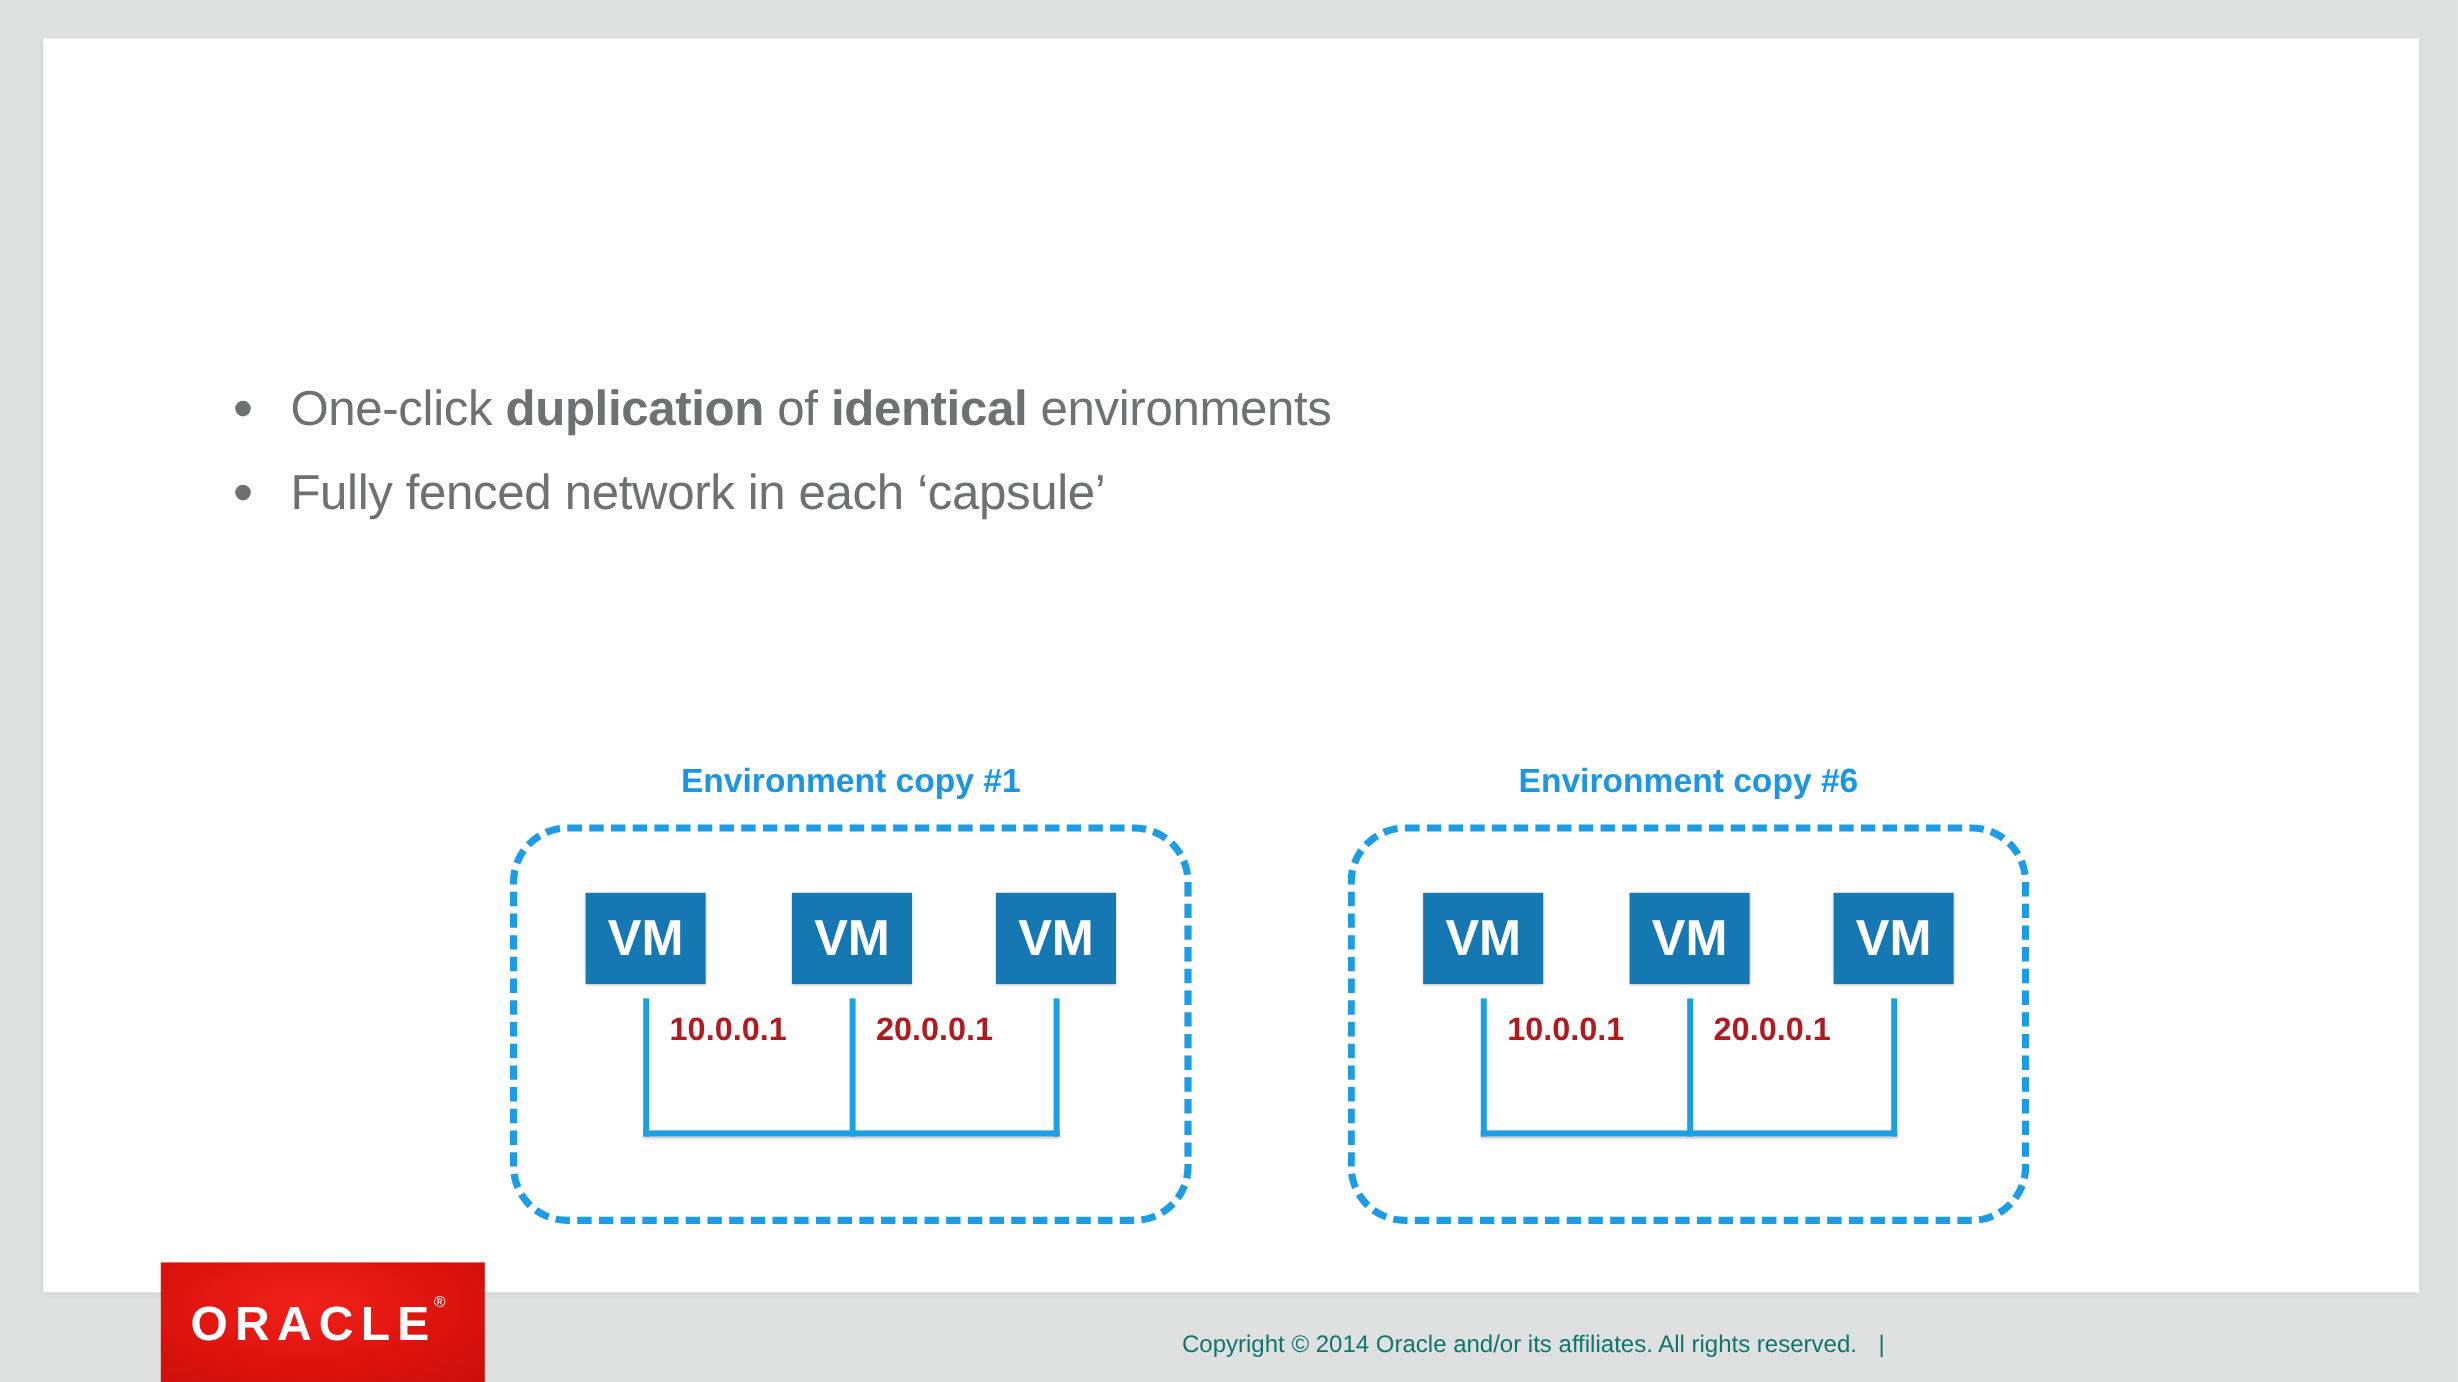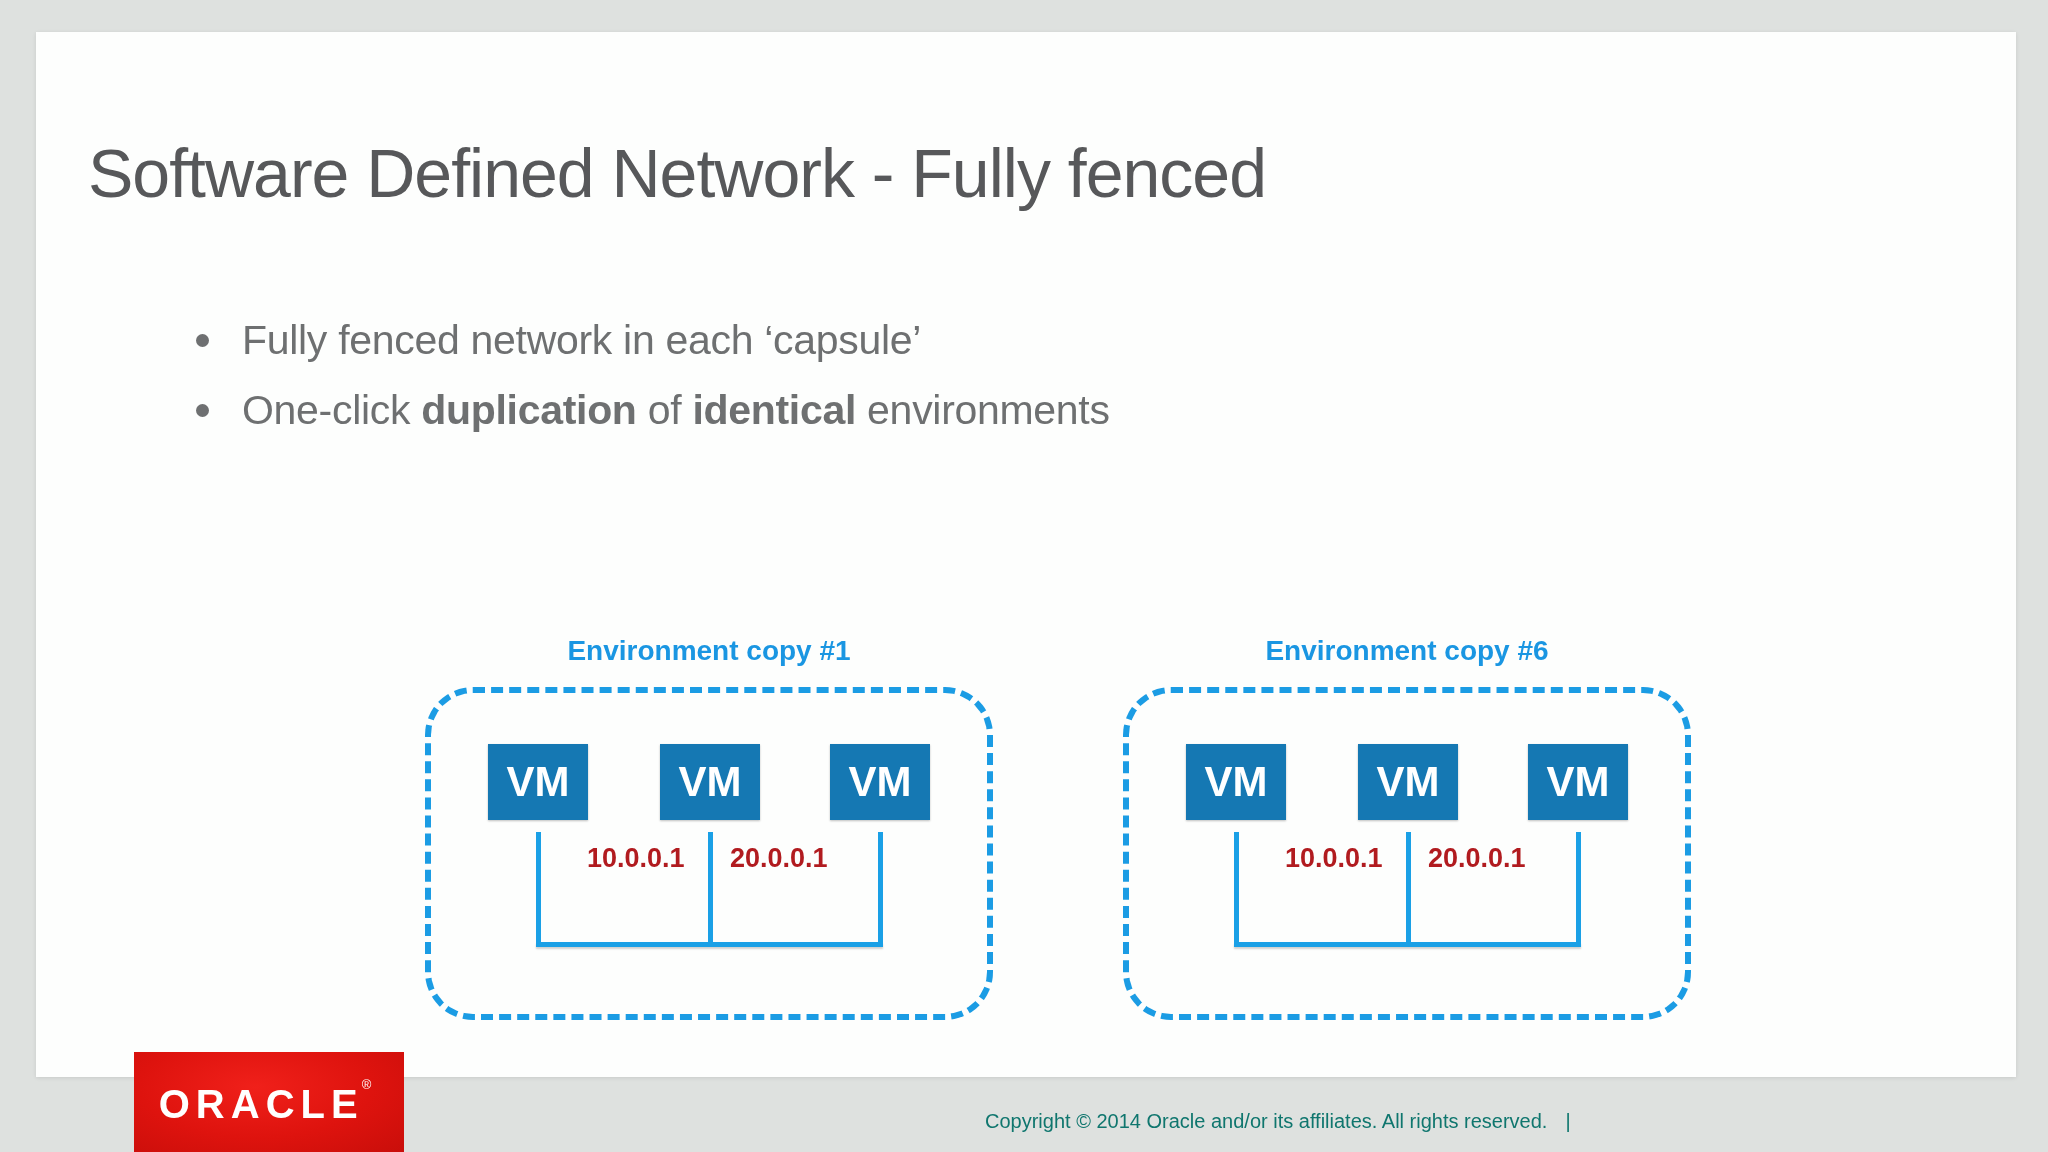--- a/index.html
+++ b/index.html
@@ -85,21 +85,21 @@
     background: #1aa0e6;
     box-shadow: 0 2px 2px rgba(0,0,0,0.18);
   }
 
   .ip {
     position: absolute; top: 150px;
     font-size: 27px; font-weight: 700;
     color: #b11b1f;
     white-space: nowrap;
   }
-  .ip.ip1 { left: 127px; margin-left: 29px; }
+  .ip.ip1 { left: 127px; }
   .ip.ip2 { left: 299px; }
 
   .oracle-logo {
     position: absolute; left: 90px; top: 1052px;
     width: 270px; height: 100px;
     background: radial-gradient(ellipse at 45% 35%, #f0201a 0%, #de130e 55%, #c90e0a 100%);
     display: flex; align-items: center; justify-content: center; margin-left: 44px;
   }
   .oracle-word {
     color: #ffffff;
@@ -124,30 +124,29 @@
   }
   .footer .pipe { margin-left: 18px; }
 </style>
 </head>
 <body>
 
 <div class="stage">
 
   <div class="slide">
 
-    <div class="slide-title">Software Defined Network - Fully fenced</div>
 
     <ul class="bullets">
       <li>
         <span class="bullet-dot"></span>
-        <span><span>Fully fenced network in each ‘capsule’</span></span>
+        <span><span>One-click </span><span style="font-weight: 700;">duplication</span><span> of </span><span style="font-weight: 700;">identical</span><span> environments</span></span>
       </li>
       <li>
         <span class="bullet-dot"></span>
-        <span><span>One-click </span><span style="font-weight: 700;">duplication</span><span> of </span><span style="font-weight: 700;">identical</span><span> environments</span></span>
+        <span><span>Fully fenced network in each ‘capsule’</span></span>
       </li>
     </ul>
 
     <div class="env-group" style="left:389px; top:599px;">
       <div class="env-label">Environment copy #1</div>
       <div class="env-box">
         <div class="vm v1">VM</div>
         <div class="vm v2">VM</div>
         <div class="vm v3">VM</div>
         <div class="drop d1"></div>

